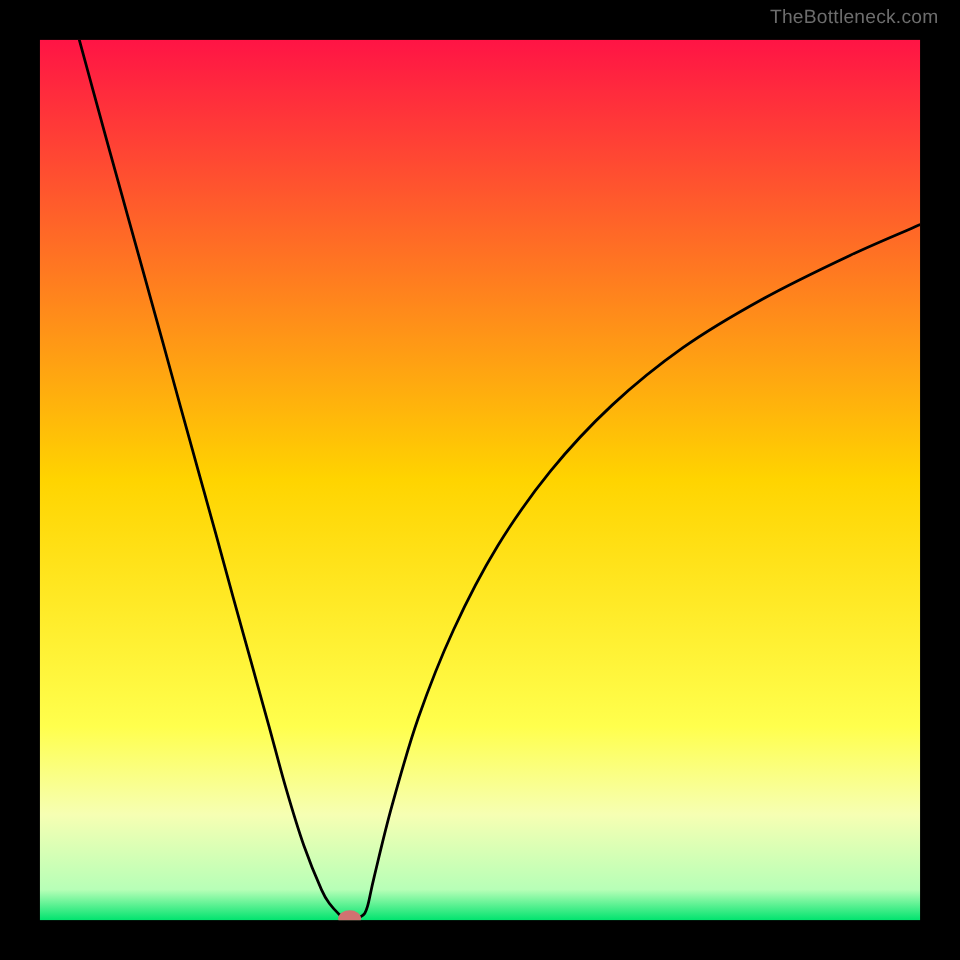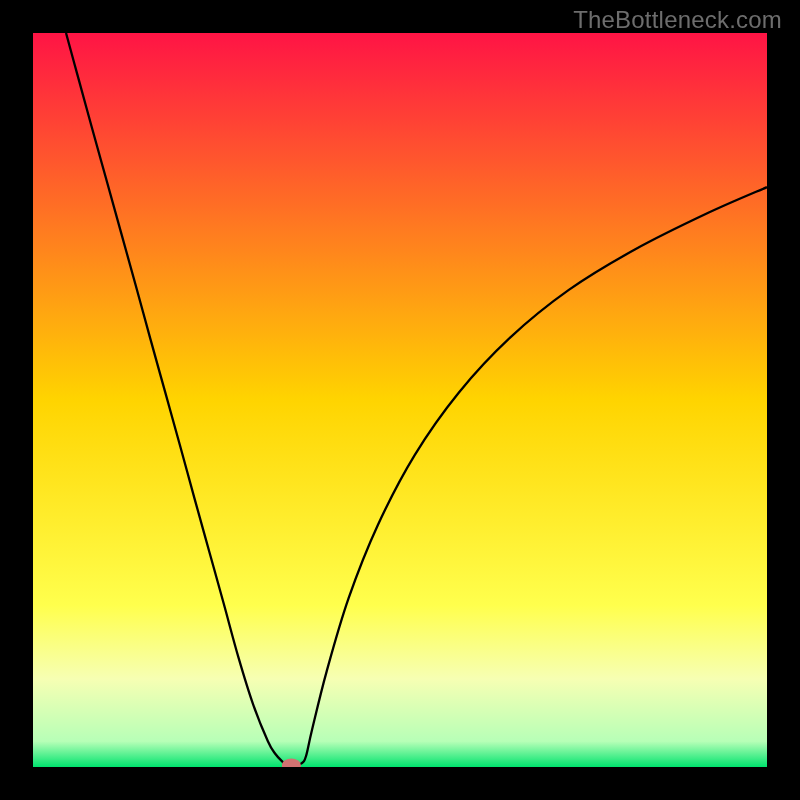--- a/index.html
+++ b/index.html
@@ -22,21 +22,21 @@
     top: 33px;
     width: 734px;
     height: 734px;
     overflow: hidden;
   }
   .watermark {
     position: absolute;
     top: 6px;
     right: 18px;
     color: #6d6d6d;
-    font-size: 24px;
+    font-size: 16px;
     font-weight: 500;
     letter-spacing: 0.2px;
     font-family: Arial, Helvetica, sans-serif;
   }
   svg { display:block; }
 </style>
 </head>
 <body>
 
 <div class="frame">

